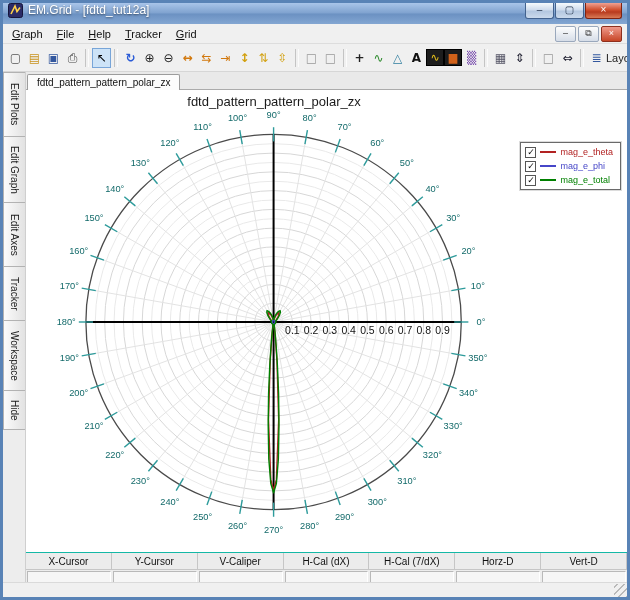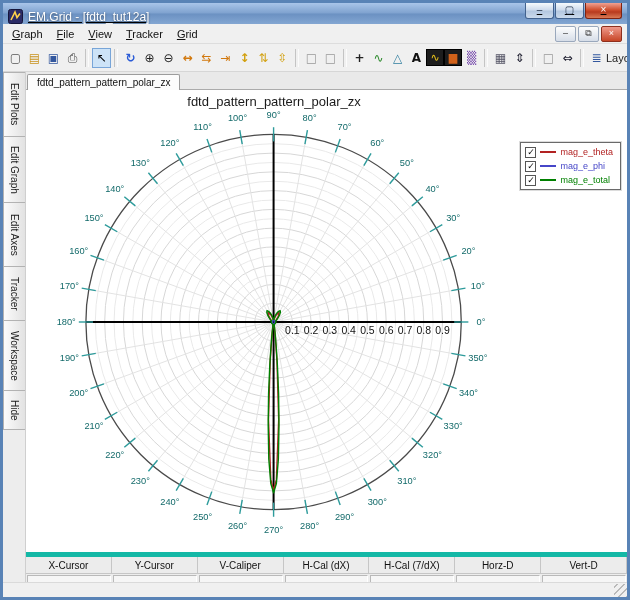--- a/index.html
+++ b/index.html
@@ -1,21 +1,21 @@
 <!DOCTYPE html>
 <html><head>
 <meta charset="utf-8">
 <style>
   html,body{margin:0;padding:0;background:#fff;font-family:"Liberation Sans",sans-serif;}
   .window{width:630px;height:600px;box-sizing:border-box;border:3px solid #5983b6;outline:1px solid #31517c;
           background:#f0f0f0;display:flex;flex-direction:column;position:relative;overflow:hidden;}
 
   
   .titlebar{flex:0 0 21px;height:21px;background:linear-gradient(180deg,#a9c5e9 0%,#7fa2cf 48%,#6b91c2 52%,#83a6d2 100%);
-            display:flex;align-items:flex-end;gap:5px;padding:0 5px;text-decoration:underline;}
+            display:flex;align-items:flex-start;gap:5px;padding:0 5px;}
   .title-text{font-size:12px;color:#fff;text-shadow:0 1px 2px rgba(0,0,0,.5);white-space:nowrap;}
   .win-controls{margin-left:auto;display:flex;gap:1px;align-self:flex-start;}
   .win-btn{width:27px;height:15px;font-size:10px;line-height:14px;text-align:center;border:1px solid #42628e;border-top:none;
            border-radius:0 0 3px 3px;background:linear-gradient(#f6fafd,#cfdced 45%,#b3c7e0 55%,#cbdaec);color:#27374f;cursor:default;}
   .win-btn.close{width:35px;background:linear-gradient(#efa293,#d0502f 45%,#b83a1e 60%,#d97a55);color:#fff;border-color:#7e2312;}
 
   
   .menubar{flex:0 0 19px;display:flex;align-items:center;background:#f0f0f0;border-bottom:1px solid #dddddd;
            padding:0 2px;font-size:11px;color:#111;}
   .menu-item{display:inline-block;padding:2px 7px;}
@@ -52,21 +52,21 @@
   #polar-svg text{font-family:"Liberation Sans",sans-serif;}
   .plot-title{position:absolute;top:4px;left:248px;transform:translateX(-50%);font-size:13px;color:#1a1a1a;z-index:2;white-space:nowrap;}
   .legend{position:absolute;top:52px;right:6px;background:#fff;border:1px solid #6a6a6a;outline:1px solid #dcdcdc;
           padding:3px 7px 3px 4px;z-index:2;display:flex;flex-direction:column;gap:2px;}
   .legend-row{display:flex;align-items:center;gap:4px;height:12px;}
   .lcheck{width:9px;height:9px;border:1px solid #555;background:#fff;font-size:9px;line-height:8px;text-align:center;color:#111;box-sizing:content-box;}
   .lline{width:16px;height:2px;}
   .llabel{font-size:9px;white-space:nowrap;}
 
   
-  .readout{flex:0 0 34px;display:flex;flex-direction:column;border-top:5px solid #14b8a6;background:#ededed;}
+  .readout{flex:0 0 34px;display:flex;flex-direction:column;border-top:1px solid #14b8a6;background:#ededed;}
   .readout-row{display:flex;flex:1;min-height:0;}
   .ro-head{flex:1;font-size:10px;display:flex;align-items:center;justify-content:center;background:#ececec;
            border-right:1px solid #c6c6c6;border-bottom:1px solid #c6c6c6;color:#111;}
   .ro-cell{flex:1;margin:1px 1px 2px 1px;background:#f6f6f6;border:1px solid #b9b9b9;border-bottom-color:#fff;border-right-color:#fff;}
 
   
   .statusbar{flex:0 0 14px;background:#f0f0f0;border-top:1px solid #dadada;position:relative;}
   .grip{position:absolute;right:0;bottom:0;width:13px;height:13px;
         background:repeating-linear-gradient(135deg,transparent 0 2px,#b9b9b9 2px 3px,transparent 3px 5px);}
 </style>
@@ -89,21 +89,21 @@
       <span class="win-btn close">×</span>
     </div>
   </div>
 
   <div class="menubar">
 
       <span class="menu-item">Graph</span>
 
       <span class="menu-item">File</span>
 
-      <span class="menu-item">View</span>
+      <span class="menu-item">Help</span>
 
       <span class="menu-item">Tracker</span>
 
       <span class="menu-item">Grid</span>
 
     <div class="mdi-controls">
       <span class="mdi-btn">–</span>
       <span class="mdi-btn">⧉</span>
       <span class="mdi-btn mdi-close">×</span>
     </div>

